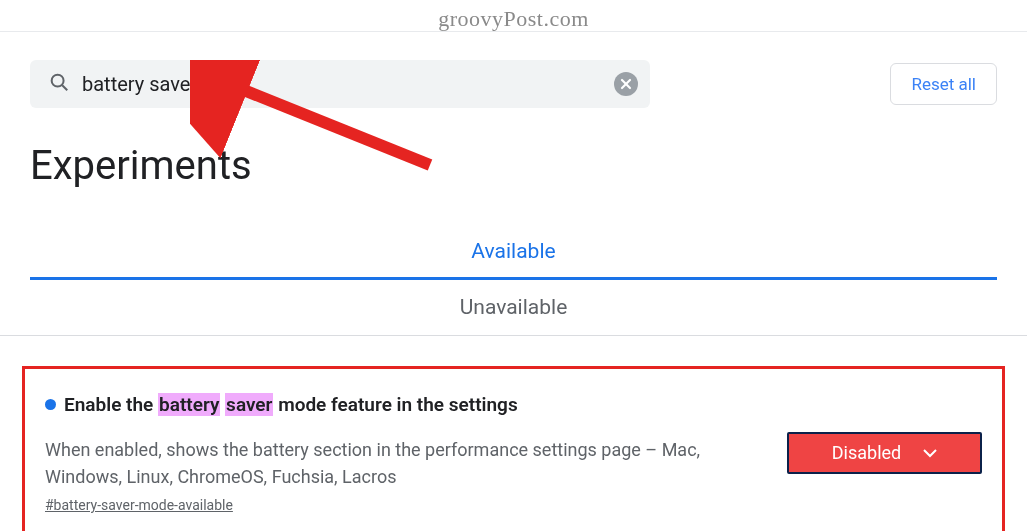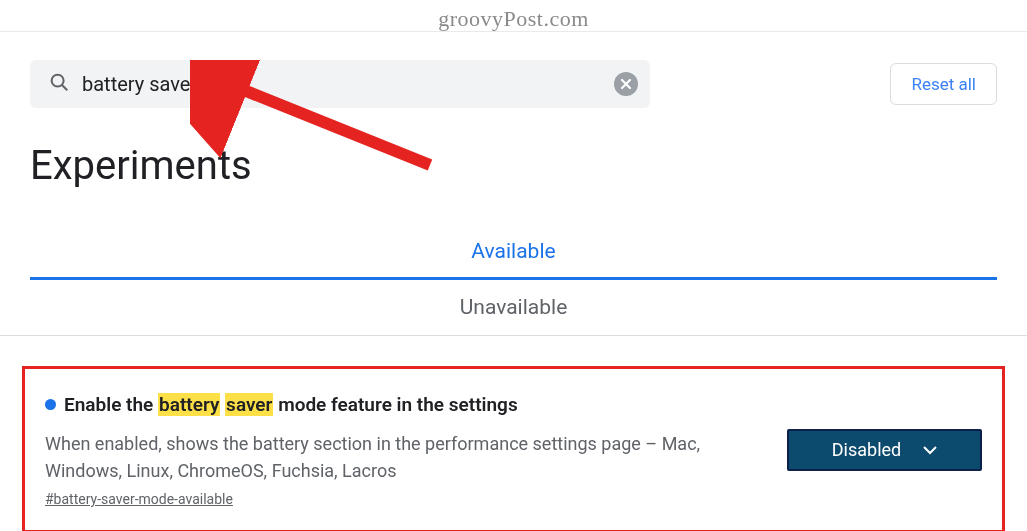--- a/index.html
+++ b/index.html
@@ -136,42 +136,42 @@
       display: inline-block;
       width: 11px; height: 11px;
       background: #1a73e8;
       border-radius: 50%;
       margin-right: 8px;
       vertical-align: middle;
       position: relative;
       top: -1px;
     }
     mark {
-      background: #fde047;
+      background: #f0abfc;
       color: inherit;
       padding: 0 1px;
     }
     .flag-desc {
       font-size: 18px;
       color: #5f6368;
-      margin-top: 10px;
+      margin-top: 16px;
       line-height: 1.55;
       max-width: 680px;
     }
     .flag-id {
       font-size: 14px;
       color: #5f6368;
       text-decoration: underline;
       margin-top: 6px;
       display: inline-block;
     }
     .dropdown {
       width: 195px;
       height: 42px;
-      background: #0c4a6e;
+      background: #ef4444;
       border: 2px solid #0b214a;
       color: #fff;
       font-size: 18px;
       display: flex;
       align-items: center;
       justify-content: center;
       gap: 22px;
       cursor: pointer;
       border-radius: 2px;
       flex-shrink: 0;

